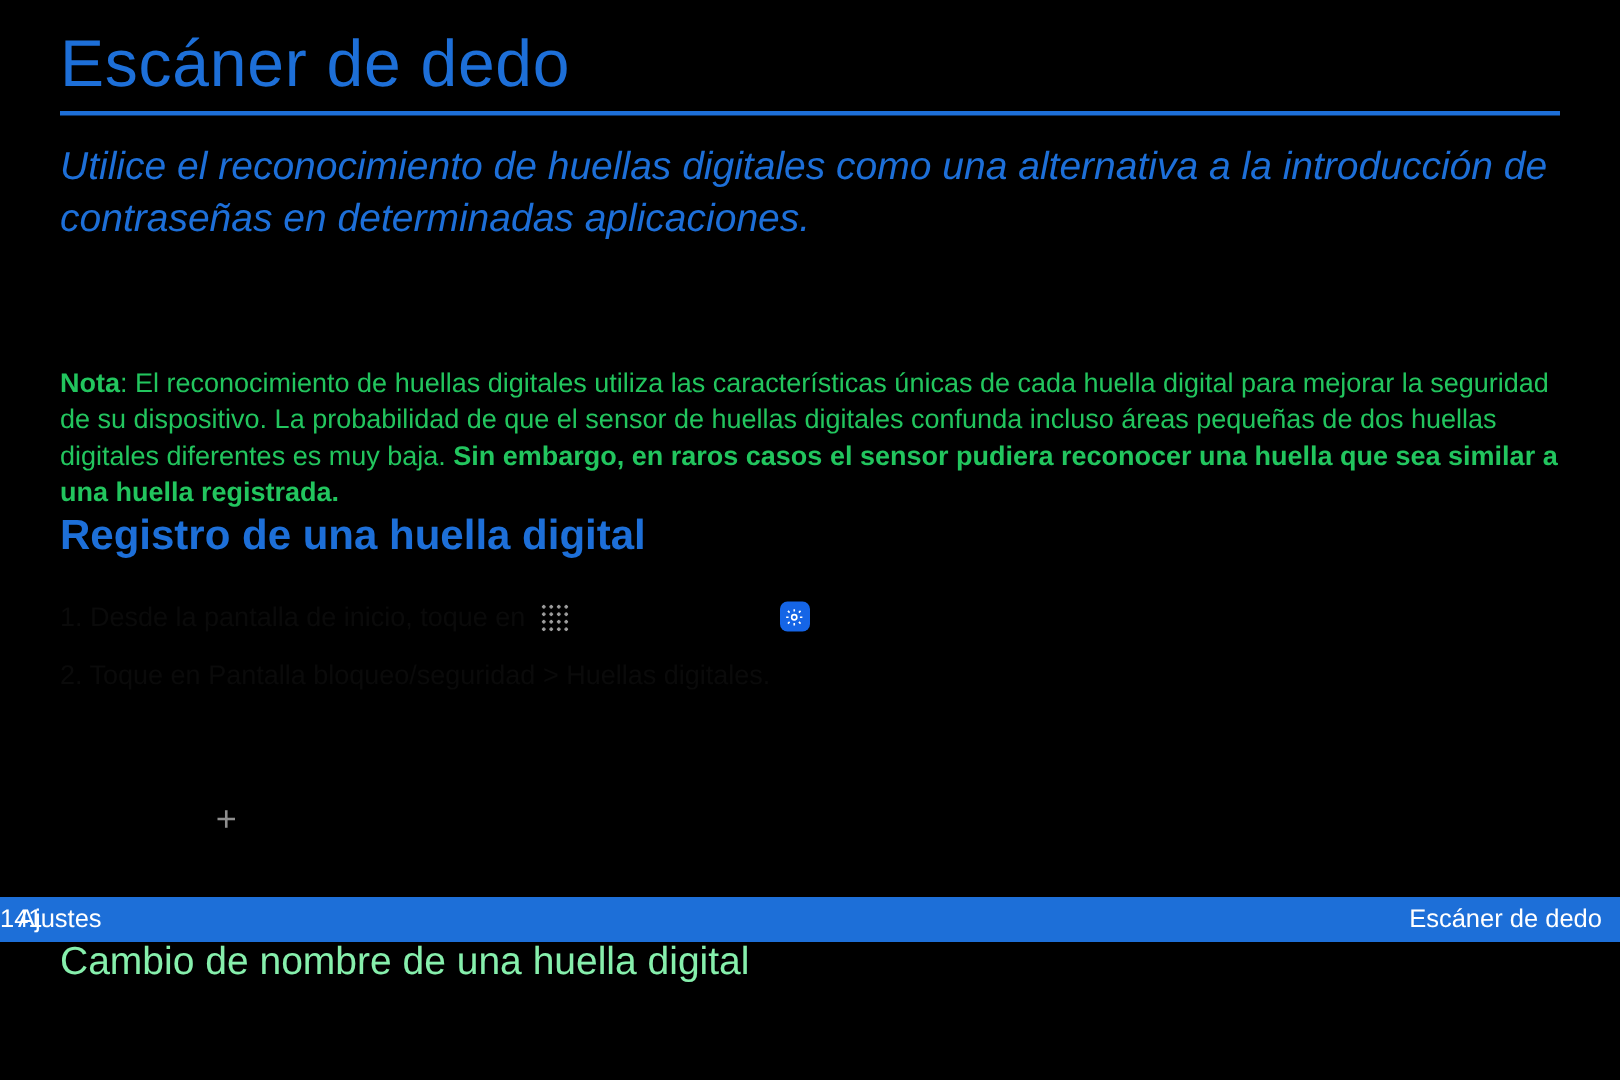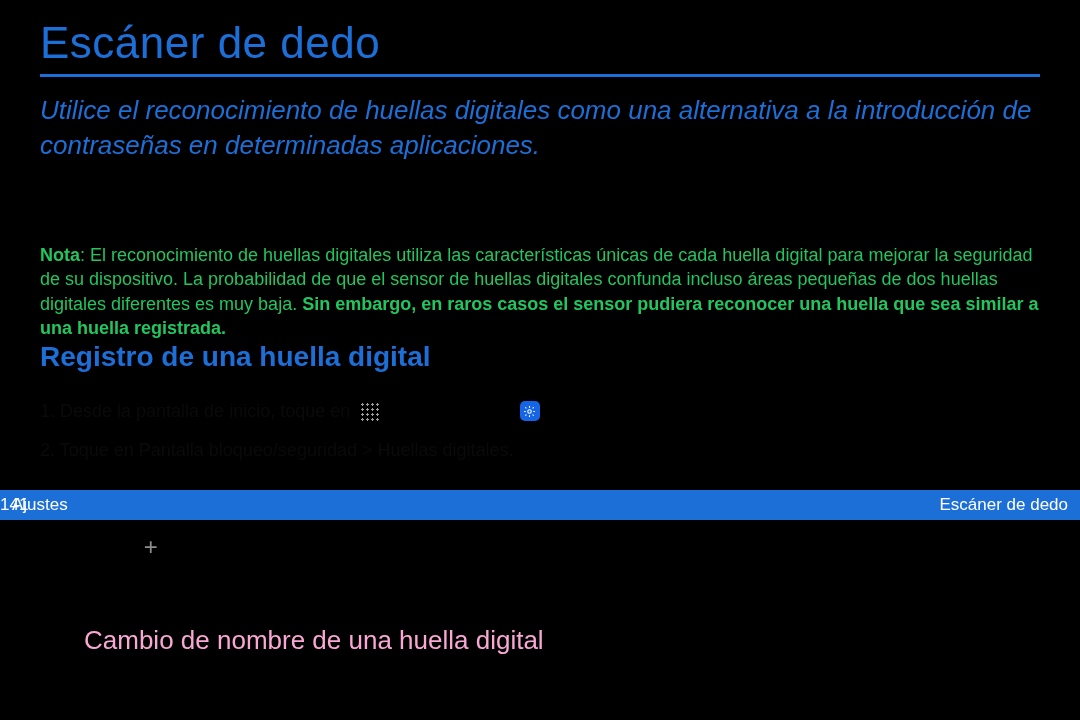--- a/index.html
+++ b/index.html
@@ -2,21 +2,21 @@
 <html><head>
 <meta charset="utf-8">
 <style>
   * { box-sizing: border-box; margin: 0; padding: 0; }
   html, body {
     width: 1080px; height: 720px;
     background: #000; font-family: Arial, Helvetica, sans-serif;
     overflow: hidden; position: relative;
   }
   .page {
-    width: 1080px; height: 520px; position: relative;
+    width: 1080px; height: 628px; position: relative;
   }
   .title-area {
     padding: 18px 40px 0 40px;
   }
   .title {
     color: #1d6fd8;
     font-size: 44px;
     font-weight: 400;
     letter-spacing: 0.5px;
   }
@@ -86,25 +86,24 @@
   .icon-settings svg { width: 13px; height: 13px; }
   .icon-plus {
     display: inline-block; color: #8e8e8e; font-size: 24px; font-weight: 400;
     line-height: 1; vertical-align: middle;
   }
   .icon-pencil {
     display: inline-block; width: 16px; height: 16px; vertical-align: middle;
   }
   .icon-pencil svg { width: 16px; height: 16px; }
   .section2-title {
-    color: #f9a8d4;
+    color: #86efac;
     font-size: 26px;
     font-weight: 400;
     margin-top: 64px;
-    margin-left: 44px;
   }
   .footer {
     position: absolute; left: 0; right: 0; bottom: 0; height: 30px;
     background: #1d6fd8;
     color: #fff; font-size: 17px;
     display: flex; align-items: center; justify-content: space-between;
     padding: 0 12px;
   }
   .footer .ctr { position: absolute; left: 0; right: 0; text-align: left; }
   .footer .lft { z-index: 1; }

